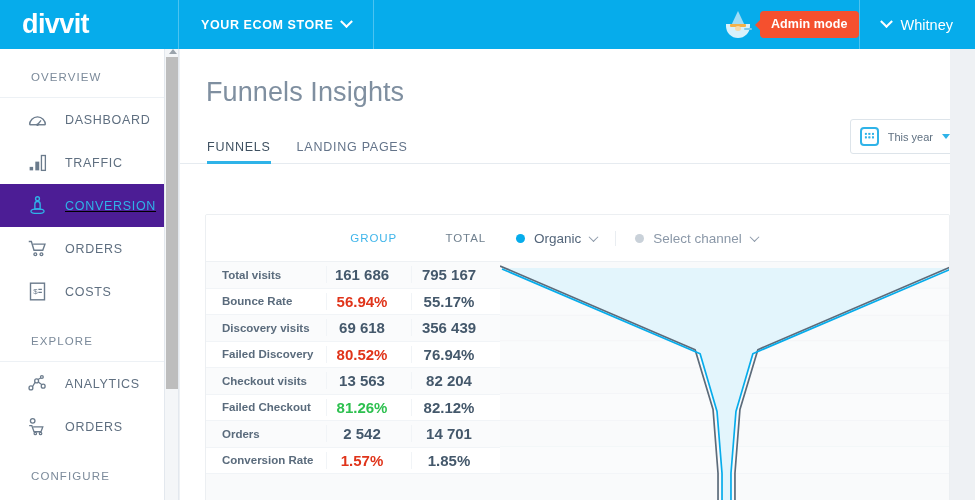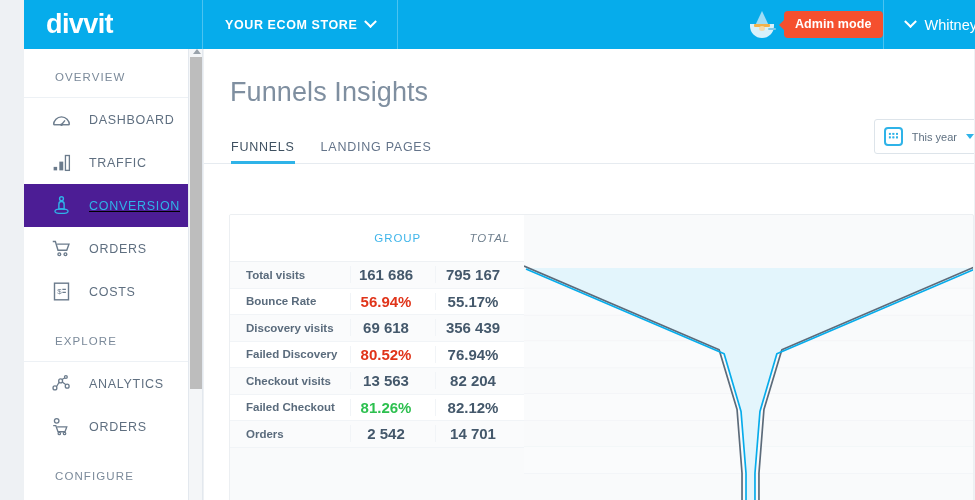--- a/index.html
+++ b/index.html
@@ -2,21 +2,21 @@
 <html><head>
 <meta charset="utf-8">
 <style>
   * { box-sizing: border-box; margin: 0; padding: 0; }
   html, body {
     width: 975px; height: 500px;
     overflow: hidden;
     font-family: "Liberation Sans", sans-serif;
     background: #eef1f4;
   }
-  #app { position: relative; width: 787px; height: 500px; margin-left: 24px; }
+  #app { position: relative; width: 787px; height: 500px; }
 
   
   .topbar {
     position: absolute; top: 0; left: 0; width: 975px; height: 49px;
     background: #06aceb; display: flex; align-items: stretch;
     z-index: 40;
   }
   .tb-logo {
     width: 179px; display: flex; align-items: center; padding-left: 22px;
     border-right: 1px solid rgba(255,255,255,.28);
@@ -177,21 +177,21 @@
 
   
   .tbl { width: 294px; flex: 0 0 294px; }
   .tbl-head {
     display: flex; height: 47px; align-items: center;
     background: #fff; border-bottom: 1px solid #eef1f4;
   }
   .th { font-size: 11.5px; letter-spacing: .9px; text-align: right; }
   .th-metric { flex: 0 0 120px; }
   .th-group { flex: 0 0 85px; color: #3fb5ea; padding-right: 14px; }
-  .th-total { flex: 0 0 89px; color: #70808f; padding-right: 14px; font-style: italic; }
+  .th-total { flex: 0 0 89px; color: #70808f; padding-right: 14px; }
   .tr {
     display: flex; height: 26.5px; align-items: center;
     border-bottom: 1px solid #f1f4f7; background: #fff;
   }
   .tr:nth-child(even) { background: #fafbfc; }
   .td-metric {
     flex: 0 0 120px; font-size: 11.5px; color: #5a6b7c; font-weight: bold;
     padding-left: 16px; white-space: nowrap;
   }
   .td-num {
@@ -395,23 +395,40 @@
           <div class="tr">
             <div class="td-metric">Failed Checkout</div>
             <div class="td-num td-group pos">81.26%</div>
             <div class="td-num td-total">82.12%</div>
           </div>
           <div class="tr">
             <div class="td-metric">Orders</div>
             <div class="td-num td-group">2 542</div>
             <div class="td-num td-total">14 701</div>
           </div>
+          <div class="tr">
+            <div class="td-metric">Conversion Rate</div>
+            <div class="td-num td-group neg">1.57%</div>
+            <div class="td-num td-total">1.85%</div>
+          </div>
         </div>
 
         <div class="chartpane">
+          <div class="chan-row">
+            <div class="chan">
+              <span class="dot" style="background:#06aceb"></span>
+              <span class="chan-label">Organic</span>
+              <span class="chev-sm"></span>
+            </div>
+            <div class="chan">
+              <span class="dot" style="background:#c9d1d9"></span>
+              <span class="chan-label muted">Select channel</span>
+              <span class="chev-sm"></span>
+            </div>
+          </div>
 
           <div class="funnel-wrap">
             <svg viewBox="0 0 451 272" preserveAspectRatio="none">
 
               <g stroke="#eef1f4" stroke-width="1">
                 <line x1="0" y1="26.5" x2="451" y2="26.5"></line>
                 <line x1="0" y1="53" x2="451" y2="53"></line>
                 <line x1="0" y1="79.5" x2="451" y2="79.5"></line>
                 <line x1="0" y1="106" x2="451" y2="106"></line>
                 <line x1="0" y1="132.5" x2="451" y2="132.5"></line>

